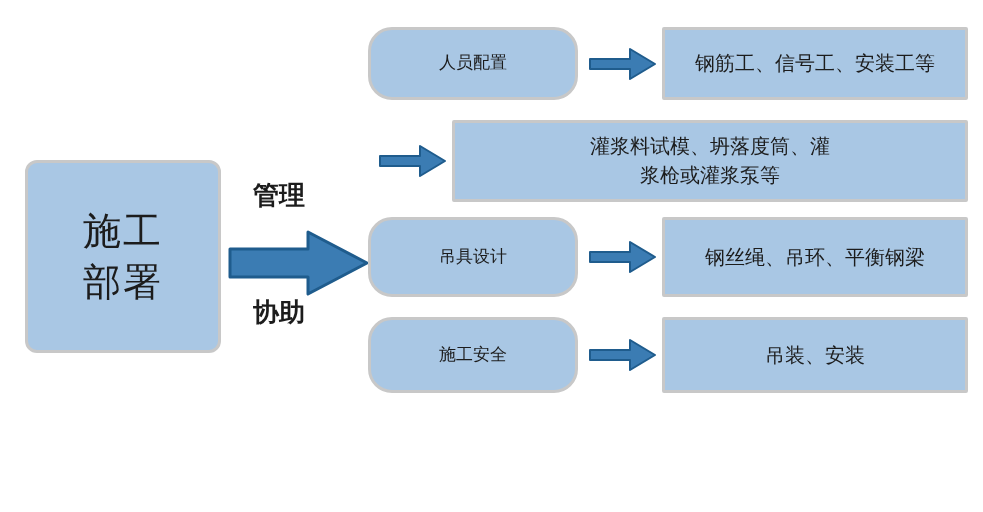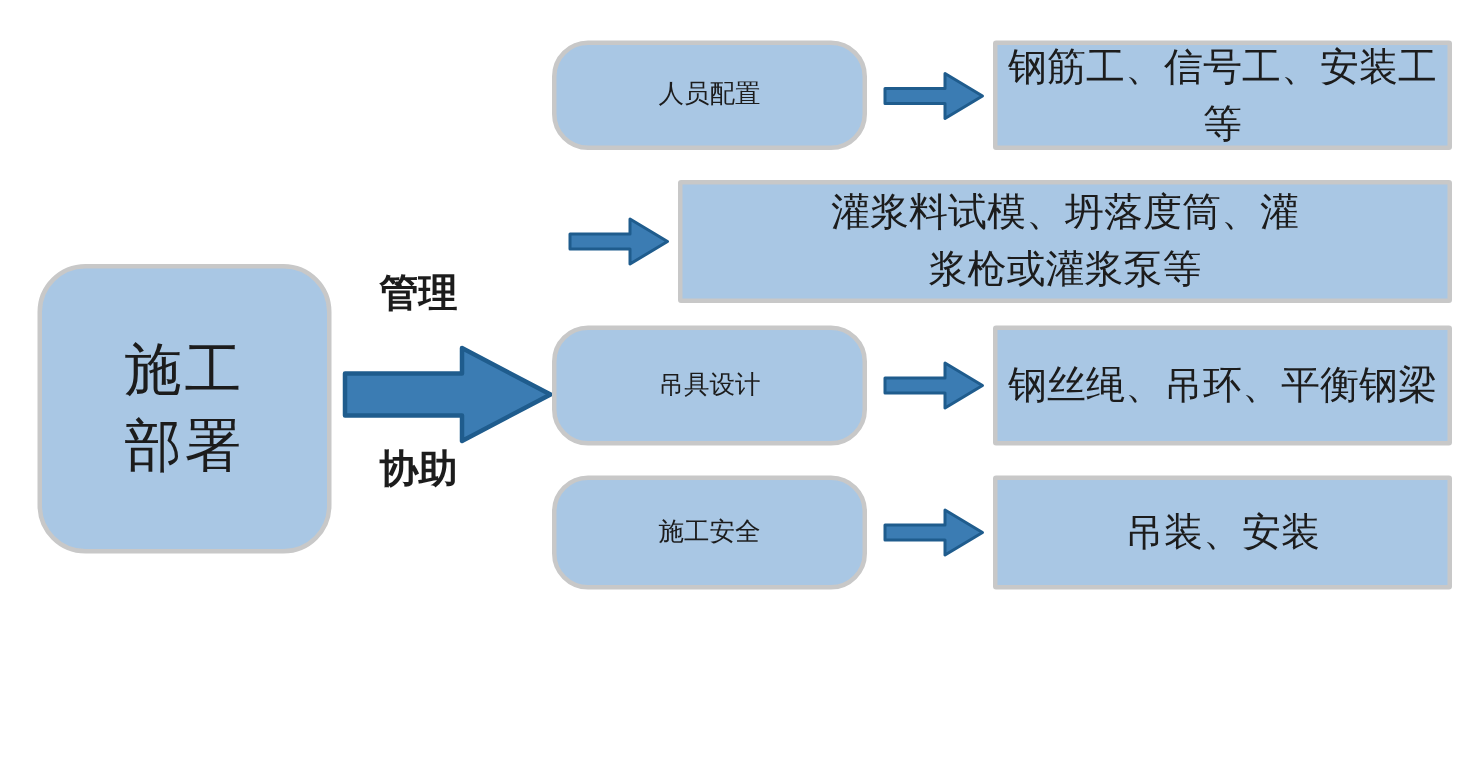--- a/index.html
+++ b/index.html
@@ -8,37 +8,37 @@
     font-family:"Liberation Sans","DejaVu Sans",sans-serif;color:var(--text,#1c1c1c);
   }
   .node{
     background:var(--box-fill,#a9c7e4);
     border:3px solid var(--box-border,#c8c8c8);
     display:flex;align-items:center;justify-content:center;
     text-align:center;white-space:pre-line;box-sizing:border-box;
   }
   .root-node{
     position:absolute;left:25px;top:160px;width:196px;height:193px;
-    border-radius:32px;font-size:38px;line-height:1.32;letter-spacing:2px;margin-top:16px;
+    border-radius:12px;font-size:38px;line-height:1.32;letter-spacing:2px;
   }
   .arrow-label{position:absolute;font-size:26px;font-weight:bold;white-space:nowrap;}
   .arrow-label.top{left:253px;top:178px;}
   .arrow-label.bottom{left:253px;top:295px;}
   .big-arrow{position:absolute;left:228px;top:227px;width:142px;height:72px;}
   .rows{position:absolute;left:368px;top:27px;width:600px;display:flex;flex-direction:column;}
   .row{display:flex;align-items:stretch;}
   .row:nth-child(1){height:73px;margin-bottom:20px;}
   .row:nth-child(2){height:82px;margin-bottom:15px;}
   .row:nth-child(3){height:80px;margin-bottom:20px;}
   .row:nth-child(4){height:76px;margin-bottom:19px;}
   .row:nth-child(5){height:78px;gap:20px;}
   .cat{flex:none;width:210px;border-radius:24px;font-size:17px;line-height:1.2;padding:0 4px;}
   .arr-wrap{flex:none;display:flex;align-items:center;margin:0 4px 0 10px;}
   .arr-wrap svg{display:block;}
-  .det{flex:1;border-radius:2px;font-size:26px;line-height:1.45;padding:0 6px;}
+  .det{flex:1;border-radius:2px;font-size:20px;line-height:1.45;padding:0 6px;}
   polygon.arrow-shape{
     fill:var(--arrow-fill,#3b7cb3);
     stroke:var(--arrow-stroke,#1f5c8d);
     stroke-linejoin:round;
   }
 </style>
 </head>
 <body>
 
 <div class="canvas">

